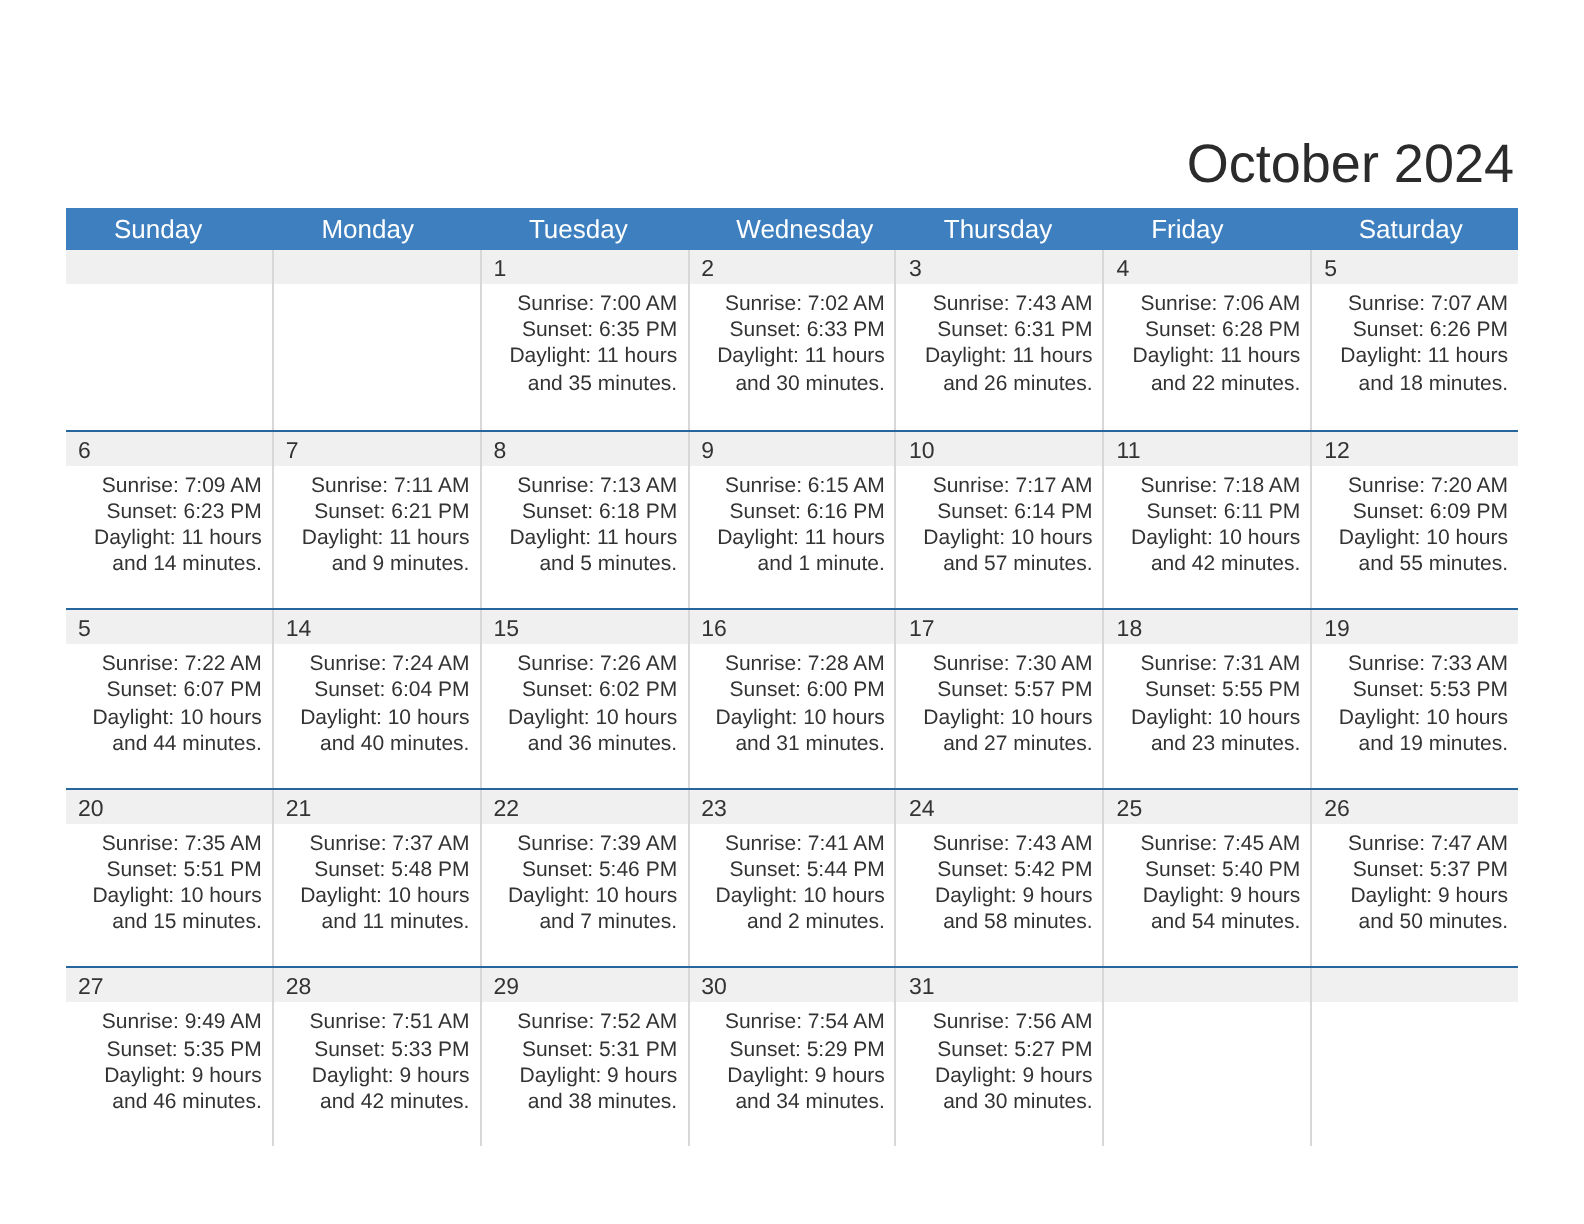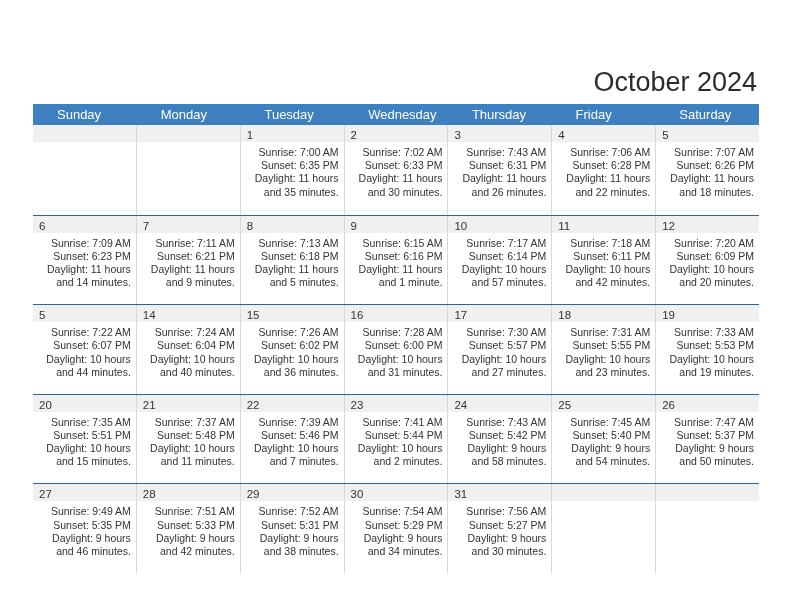--- a/index.html
+++ b/index.html
@@ -284,21 +284,21 @@
               <div class="day-line">Daylight: 10 hours</div>
               <div class="day-line">and 42 minutes.</div>
             </div>
           </div>
           <div class="day-cell">
             <div class="day-num-band"><span class="day-num">12</span></div>
             <div class="day-body">
               <div class="day-line">Sunrise: 7:20 AM</div>
               <div class="day-line">Sunset: 6:09 PM</div>
               <div class="day-line">Daylight: 10 hours</div>
-              <div class="day-line">and 20 minutes.</div>
+              <div class="day-line">and 55 minutes.</div>
             </div>
           </div>
         </div>
         <div class="week">
           <div class="day-cell">
             <div class="day-num-band"><span class="day-num">5</span></div>
             <div class="day-body">
               <div class="day-line">Sunrise: 7:22 AM</div>
               <div class="day-line">Sunset: 6:07 PM</div>
               <div class="day-line">Daylight: 10 hours</div>

